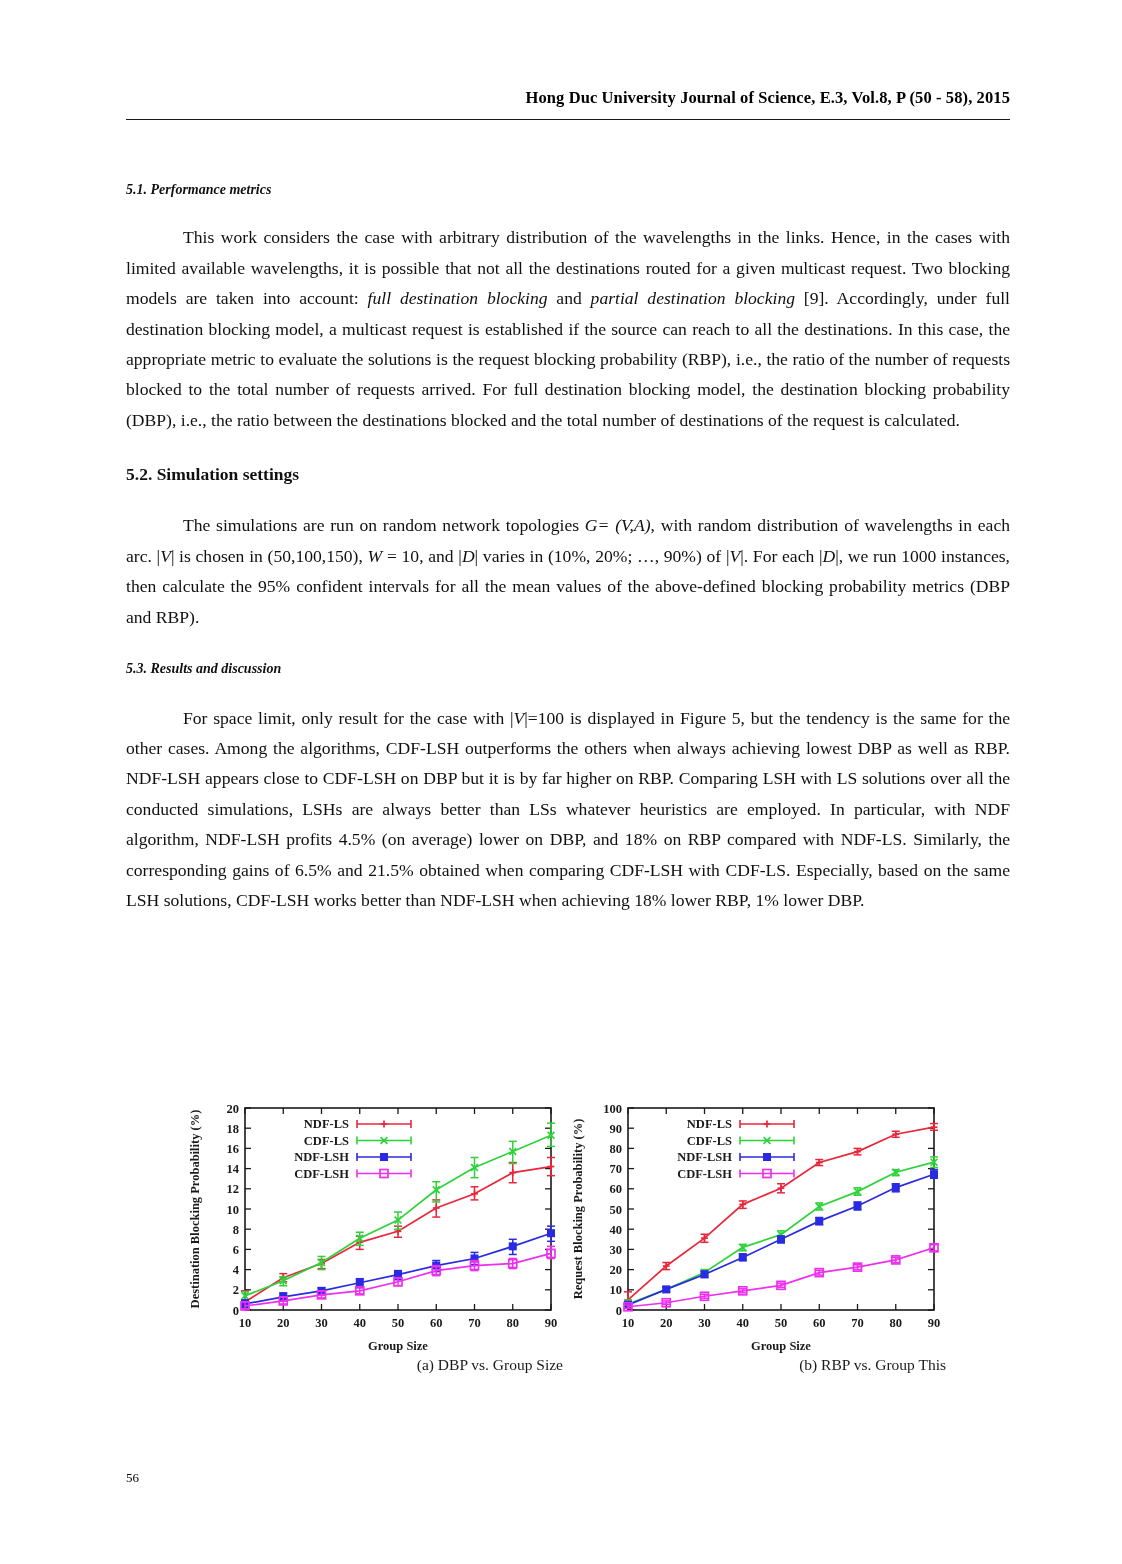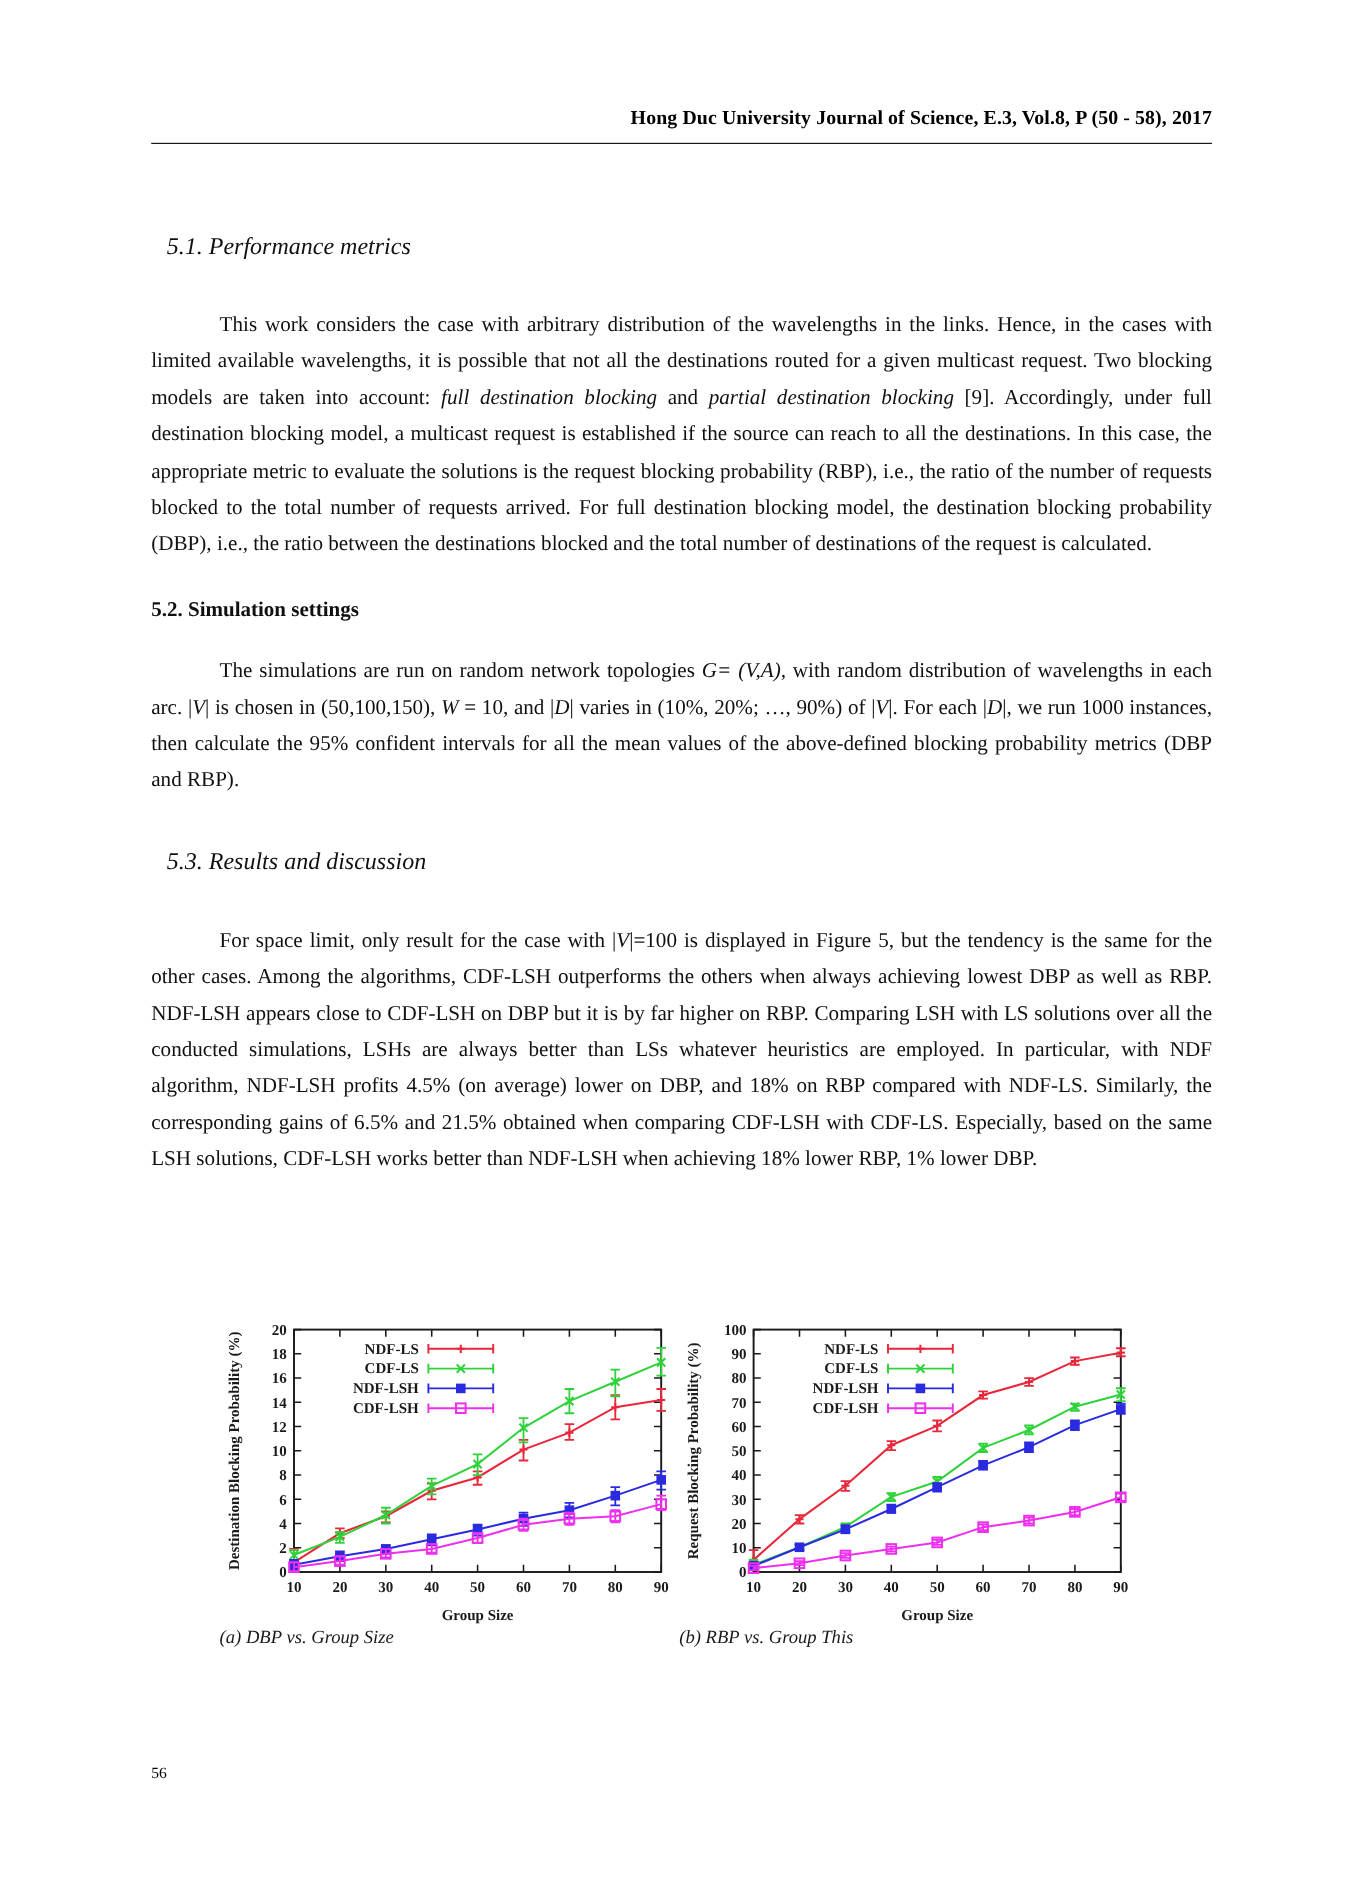--- a/index.html
+++ b/index.html
@@ -49,24 +49,24 @@
     width: 884px;
   }
   h2.sec {
     font-size: 17.5px;
     font-weight: bold;
     margin: 0 0 0 0;
     padding: 0;
     line-height: 1.1;
   }
   h3.sub {
-    font-size: 20px;
-    font-weight: normal;
+    font-size: 14px;
+    font-weight: bold;
     font-style: italic;
-    margin: 13px;
+    margin: 0;
     padding: 0;
     line-height: 1.1;
   }
   p.body {
     font-size: 17.6px;
     line-height: 30.4px;
     margin: 0;
     padding: 0;
     text-align: justify;
     text-justify: inter-word;
@@ -95,24 +95,23 @@
     width: 380px;
     height: 268px;
   }
   .chart-left { left: 13px; }
   .chart-right { left: 396px; }
   .chart-svg { display: block; }
   .subcap {
     position: absolute;
     top: 258px;
     width: 380px;
-    text-align: left;
+    text-align: right;
     font-size: 15.5px;
     color: #1a1a1a;
-    font-style: italic;
   }
   .subcap-left { left: 13px; }
   .subcap-right { left: 396px; }
 
   .figcaption {
     position: absolute;
     left: 126px;
     top: 1404px;
     width: 884px;
     text-align: center;
@@ -130,21 +129,21 @@
     top: 1470px;
     font-size: 13px;
     color: #000;
   }
 </style>
 </head>
 <body>
 
 <div class="page">
 
-  <div class="header">Hong Duc University Journal of Science, E.3, Vol.8, P (50 - 58), 2017</div>
+  <div class="header">Hong Duc University Journal of Science, E.3, Vol.8, P (50 - 58), 2015</div>
   <div class="header-rule"></div>
 
   <div class="col">
 
     <div class="sp-a"></div>
 
     <h3 class="sub">5.1. Performance metrics</h3>
     <div class="sp-b"></div>
 
     <p class="body"><span>This work considers the case with arbitrary distribution of the wavelengths in the links. Hence, in the cases with limited available wavelengths, it is possible that not all the destinations routed for a given multicast request. Two blocking models are taken into account: </span><i>full destination blocking</i><span> and </span><i>partial destination blocking</i><span> [9]. Accordingly, under full destination blocking model, a multicast request is established if the source can reach to all the destinations. In this case, the appropriate metric to evaluate the solutions is the request blocking probability (RBP), i.e., the ratio of the number of requests blocked to the total number of requests arrived. For full destination blocking model, the destination blocking probability (DBP), i.e., the ratio between the destinations blocked and the total number of destinations of the request is calculated.</span></p>

